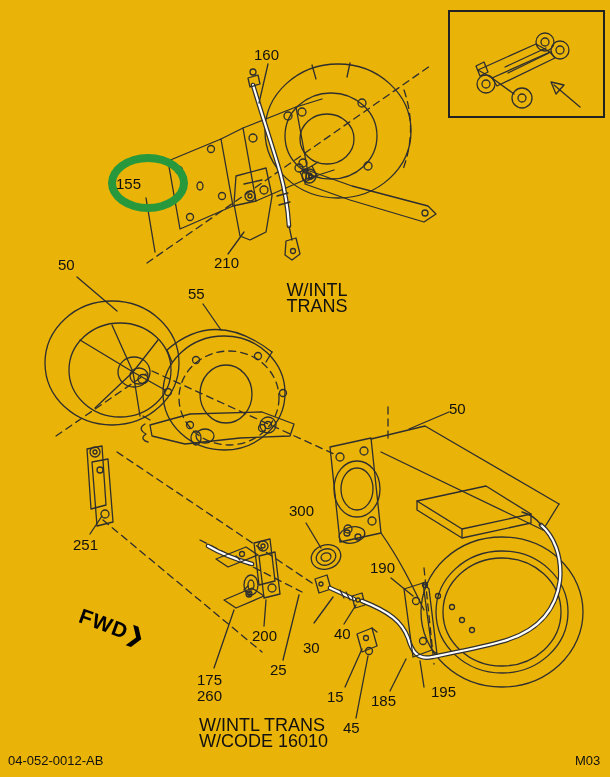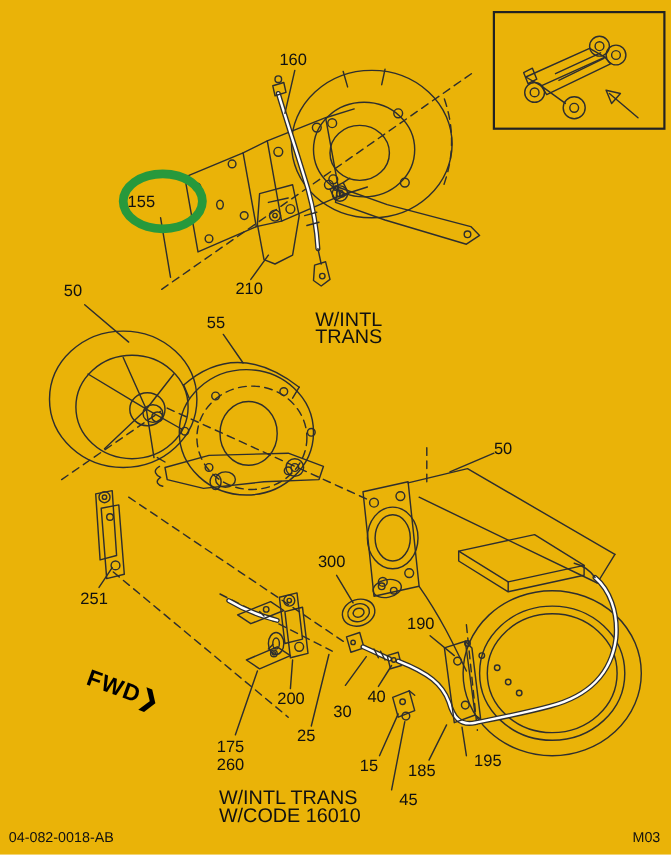--- a/index.html
+++ b/index.html
@@ -265,31 +265,31 @@
   <div class="callout" style="left:370px;top:560px">190</div>
   <div class="callout" style="left:252px;top:628px">200</div>
   <div class="callout" style="left:303px;top:640px">30</div>
   <div class="callout" style="left:334px;top:626px">40</div>
   <div class="callout" style="left:270px;top:662px">25</div>
   <div class="callout" style="left:197px;top:672px">175</div>
   <div class="callout" style="left:197px;top:688px">260</div>
   <div class="callout" style="left:327px;top:689px">15</div>
   <div class="callout" style="left:371px;top:693px">185</div>
   <div class="callout" style="left:431px;top:684px">195</div>
-  <div class="callout" style="left:363px;top:720px">45</div>
+  <div class="callout" style="left:343px;top:720px">45</div>
 
   <div class="note center" style="left:256px;top:282px;width:122px">
     <div>W/INTL TRANS</div>
   </div>
 
   <div class="note" style="left:199px;top:717px">
     <div>W/INTL TRANS</div>
     <div>W/CODE 16010</div>
   </div>
 
   <div id="fwd-marker">
     <span>FWD</span><span class="fwd-arrow">❯</span>
   </div>
 
-  <div class="footer-text" style="left:8px;top:753px">04-082-0018-AB</div>
+  <div class="footer-text" style="left:8px;top:753px">04-052-0012-AB</div>
   <div class="footer-text" style="left:575px;top:753px">M03</div>
 
 </div>
 
 </body></html>

